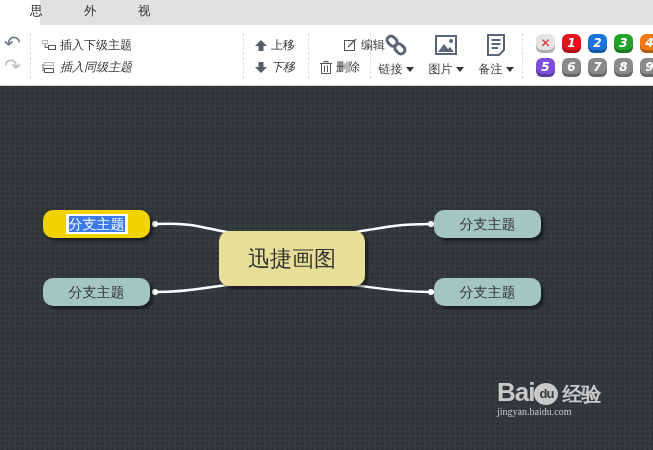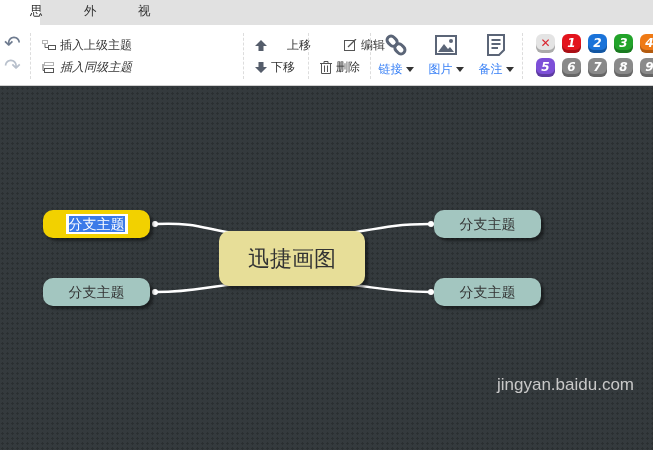--- a/index.html
+++ b/index.html
@@ -10,42 +10,42 @@
     .tab { position: absolute; top: 0; height: 25px; line-height: 21px; font-size: 12.5px; color: #333; text-align: center; padding-left: 30px; }
     .tab.active { background: #fff; }
 
     .toolbar { position: absolute; left: 0; top: 25px; width: 653px; height: 61px; background: #fff; border-bottom: 1px solid #d0d0d0; }
     .sep { position: absolute; top: 8px; width: 0; height: 46px; border-left: 1px dashed #ddd; }
     .tbtn { position: absolute; display: flex; align-items: center; height: 18px; font-size: 12px; color: #333; white-space: nowrap; }
     .tbtn .ic { display: inline-block; margin-right: 4px; }
     .undo { position: absolute; left: 4px; font-size: 20px; color: #6e7b8f; line-height: 20px; }
     .big { position: absolute; top: 6px; width: 44px; height: 52px; text-align: center; }
     .big .bic { height: 28px; display: flex; justify-content: center; align-items: center; }
-    .big .blabel { font-size: 12px; color: #3b82f6; margin-top: 2px; white-space: nowrap; }
+    .big .blabel { font-size: 12px; color: #404040; margin-top: 2px; white-space: nowrap; }
     .caret { display: inline-block; width: 0; height: 0; border-left: 4px solid transparent; border-right: 4px solid transparent; border-top: 5px solid #333; margin-left: 3px; vertical-align: middle; }
 
     .prio { position: absolute; width: 19px; height: 19px; border-radius: 6px; color: #fff; font-size: 12px; font-weight: bold; font-style: italic; text-align: center; line-height: 19px; box-shadow: inset 0 -3px 0 rgba(0,0,0,0.25); }
 
     .canvas { position: absolute; left: 0; top: 86px; width: 653px; height: 364px;
       background-color: #343a3d;
       background-image: radial-gradient(circle, #2a2f31 1px, transparent 1.2px);
       background-size: 5px 5px; }
 
     .node { position: absolute; border-radius: 10px; text-align: center; box-shadow: 3px 3px 3px rgba(0,0,0,0.45); }
     .node.sub { background: #a3c6c0; color: #333; font-size: 14px; height: 28px; line-height: 28px; width: 107px; }
     .node.sub.sel { background: #f2d100; }
     .node.sub.sel .txt { background: #fff; padding: 2px 3px; }
     .node.sub.sel .txt span { background: #3b7ae8; color: #fff; }
     .node.root { background: #e7de98; color: #333; font-size: 22px; left: 219px; top: 231px; width: 146px; height: 55px; line-height: 55px; }
 
     .dot { position: absolute; width: 6px; height: 6px; border-radius: 50%; background: #fff; }
 
     .wm { position: absolute; left: 497px; top: 377px; color: #c9c9c9; }
     .wm .logo { font-size: 26px; font-weight: bold; font-family: "Liberation Sans", sans-serif; letter-spacing: -1px; }
-    .wm .url { font-size: 17px; font-family: Liberation Sans, sans-serif; margin-top: -2px; }
+    .wm .url { font-size: 10px; font-family: Liberation Serif, serif; margin-top: -2px; }
   </style>
 </head>
 <body>
 
 <div class="tabbar">
   <div class="tab active" style="left:0;width:40px;">思路</div>
   <div class="tab" style="left:54px;width:40px;">外观</div>
   <div class="tab" style="left:108px;width:40px;">视图</div>
 </div>
 
@@ -53,39 +53,39 @@
   <span class="undo" style="top:8px;">↶</span>
   <span class="undo" style="top:31px;color:#b8c0cc;">↷</span>
   <div class="sep" style="left:30px;"></div>
 
   <div class="tbtn" style="left:42px;top:11px;">
     <svg class="ic" width="14" height="10">
         <rect x="0.5" y="0.5" width="5" height="3" fill="none" stroke="#666" stroke-dasharray="1,1"></rect>
         <rect x="6.5" y="5.5" width="7" height="4" fill="none" stroke="#555"></rect>
         <path d="M3 4 V7.5 H6.5" fill="none" stroke="#666"></path>
       </svg>
-    <span>插入上级主题</span>
+    <span>插入下级主题</span>
   </div>
   <div class="tbtn" style="left:42px;top:33px;font-style:italic;">
     <svg class="ic" width="14" height="11">
         <rect x="2.5" y="0.5" width="9" height="3" fill="none" stroke="#666" stroke-dasharray="1,1"></rect>
         <rect x="2.5" y="6.5" width="9" height="4" fill="none" stroke="#555"></rect>
         <path d="M1 2 V8.5 H2.5" fill="none" stroke="#666"></path>
       </svg>
     <span>插入同级主题</span>
   </div>
   <div class="sep" style="left:243px;"></div>
 
-  <div class="tbtn" style="left:255px;top:11px;gap:16px;">
+  <div class="tbtn" style="left:255px;top:11px;">
     <svg class="ic" width="12" height="11">
         <path d="M6 0 L12 6 H8.5 V11 H3.5 V6 H0 Z" fill="#555d6b"></path>
       </svg>
     <span>上移</span>
   </div>
-  <div class="tbtn" style="left:255px;top:33px;">
+  <div class="tbtn" style="left:255px;top:33px;font-style:italic;">
     <svg class="ic" width="12" height="11">
         <path d="M6 11 L12 5 H8.5 V0 H3.5 V5 H0 Z" fill="#555d6b"></path>
       </svg>
     <span>下移</span>
   </div>
   <div class="sep" style="left:308px;"></div>
 
   <div class="tbtn" style="left:320px;top:11px;padding-left:24px;">
     <svg class="ic" width="13" height="12">
         <rect x="0.5" y="1.5" width="10" height="10" fill="none" stroke="#555"></rect>
@@ -163,14 +163,17 @@
 <div class="node root">迅捷画图</div>
 
 <div class="node sub sel" style="left:43px;top:210px;">
   <span class="txt"><span>分支主题</span></span>
 </div>
 <div class="node sub" style="left:43px;top:278px;">分支主题</div>
 <div class="node sub" style="left:434px;top:210px;">分支主题</div>
 <div class="node sub" style="left:434px;top:278px;">分支主题</div>
 
 <div class="wm">
+  <div class="logo">
+    <span>Bai</span><span style="display:inline-block;background:#c9c9c9;color:#343a3d;border-radius:50%;font-size:13px;width:24px;height:22px;line-height:22px;text-align:center;vertical-align:middle;">du</span><span style="font-size:20px;margin-left:4px;">经验</span>
+  </div>
   <div class="url">jingyan.baidu.com</div>
 </div>
 
 </body></html>

